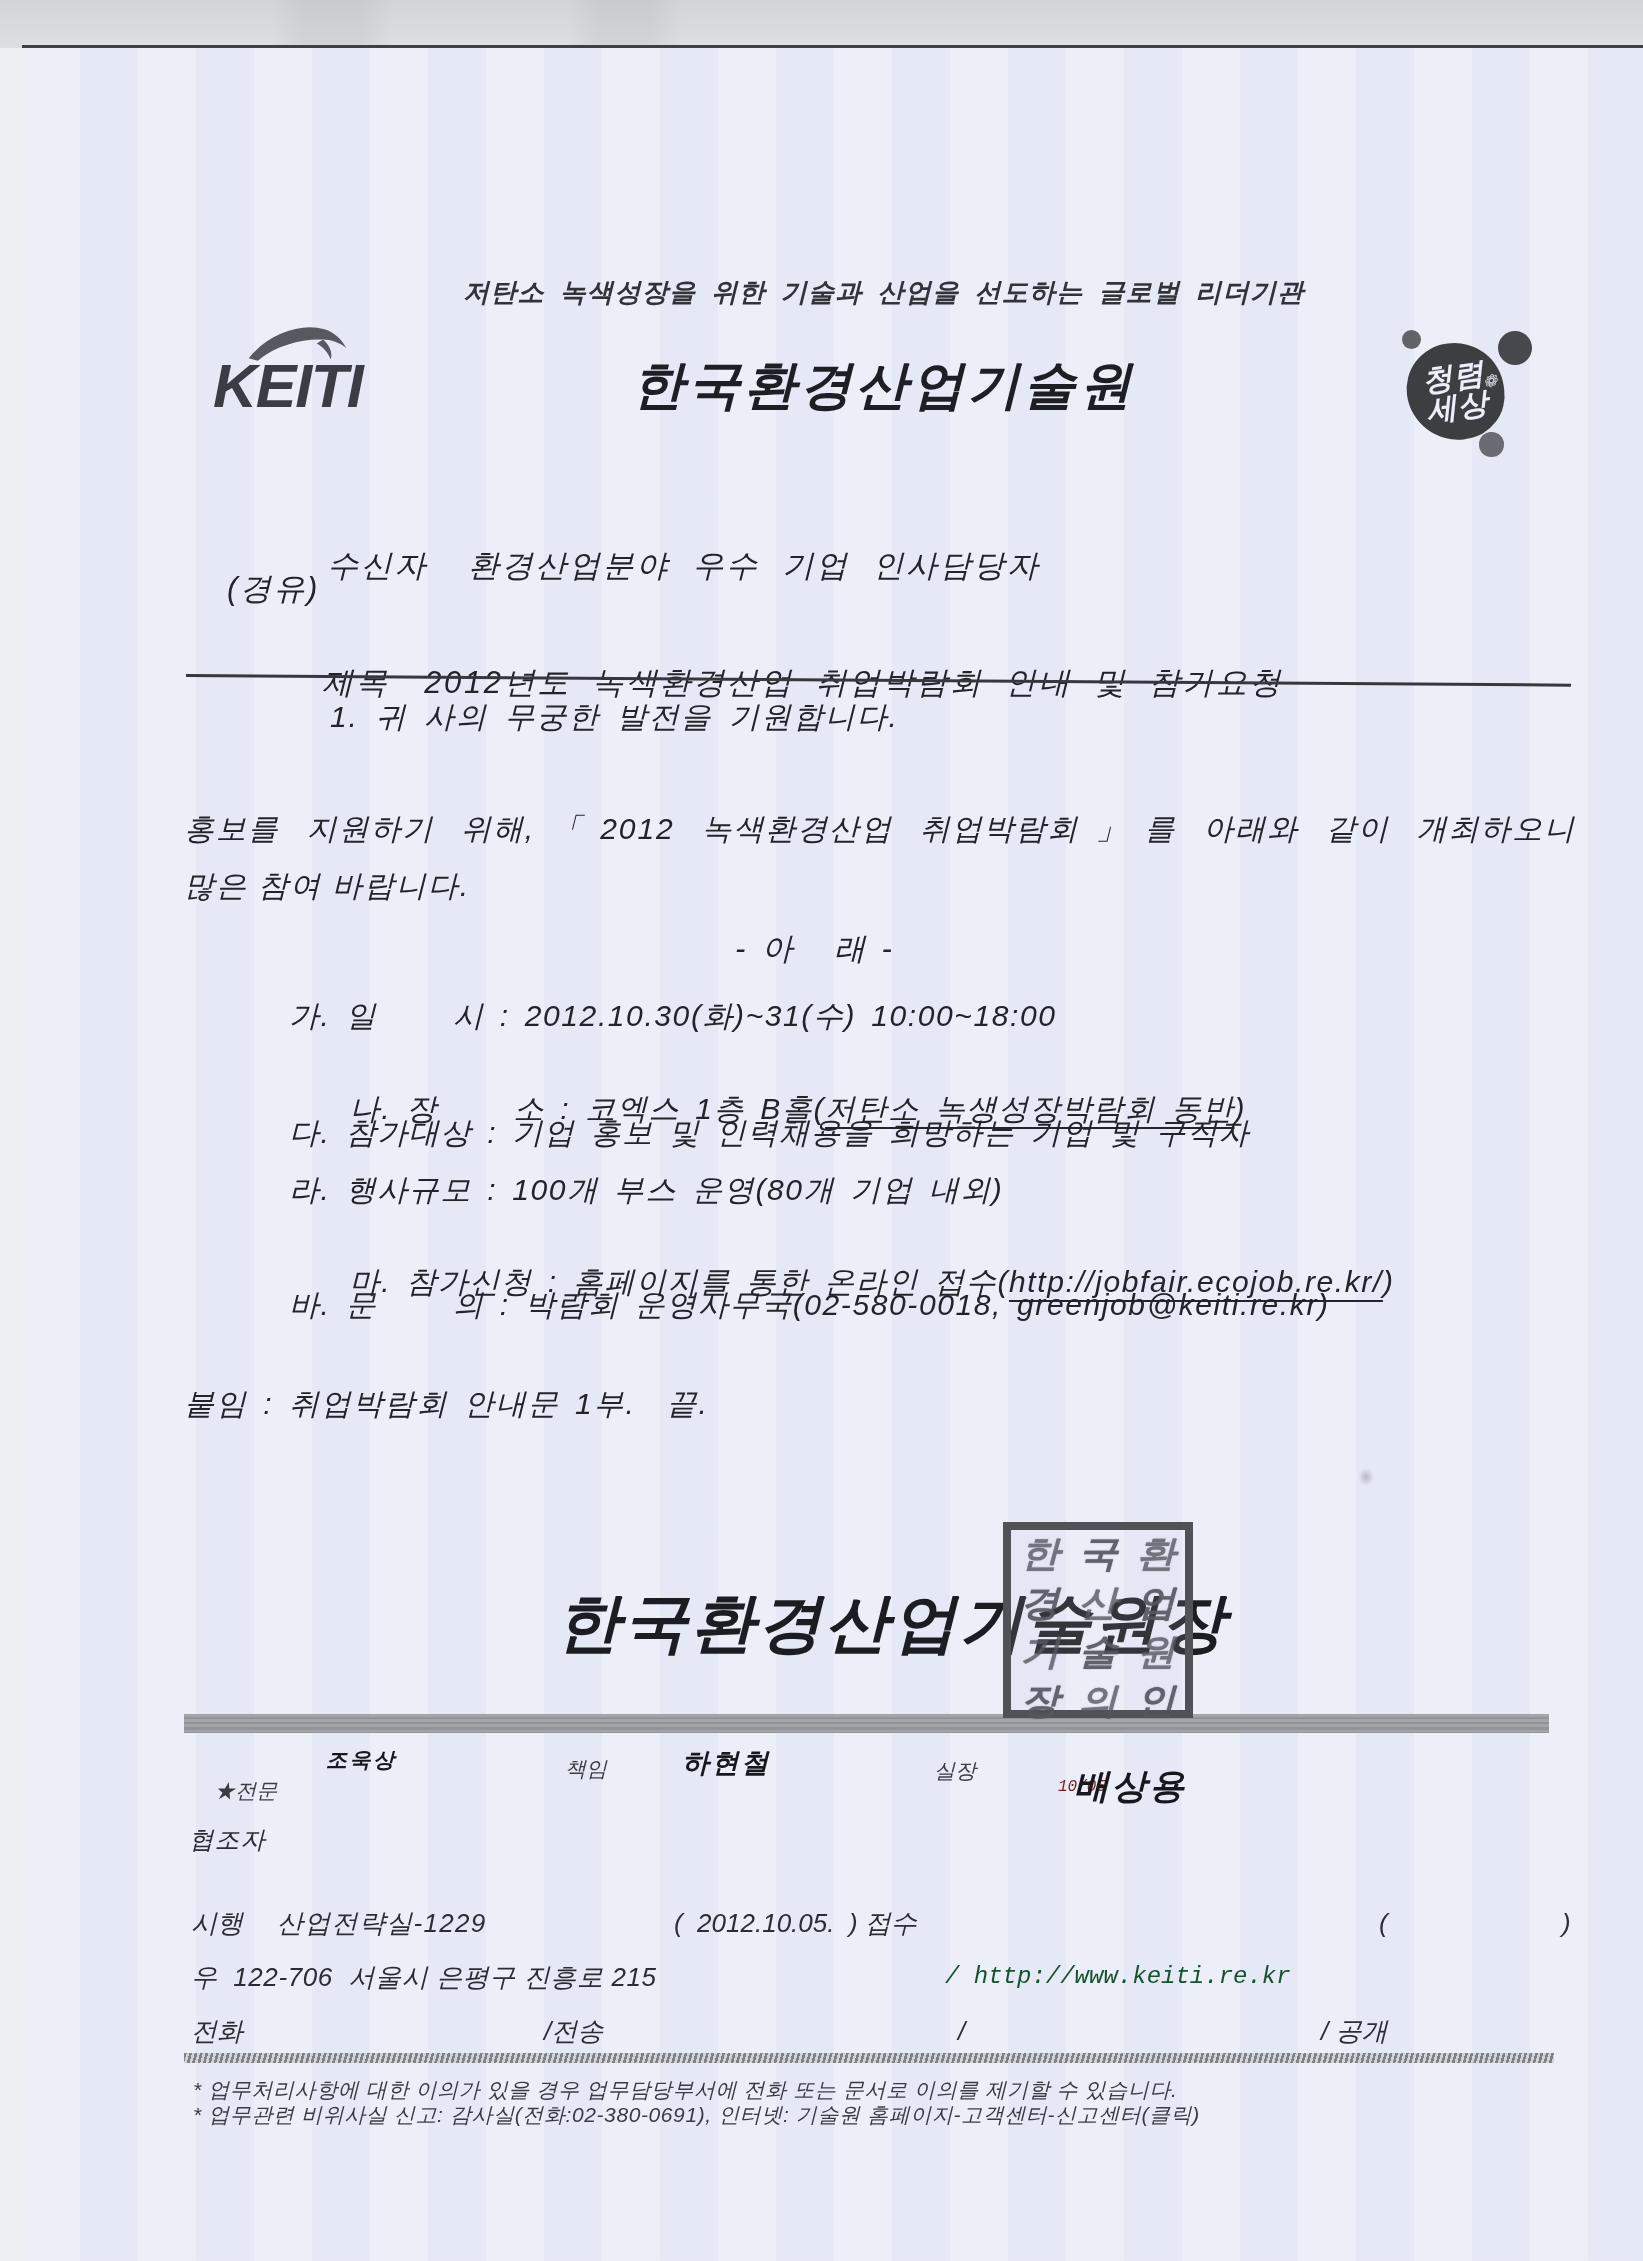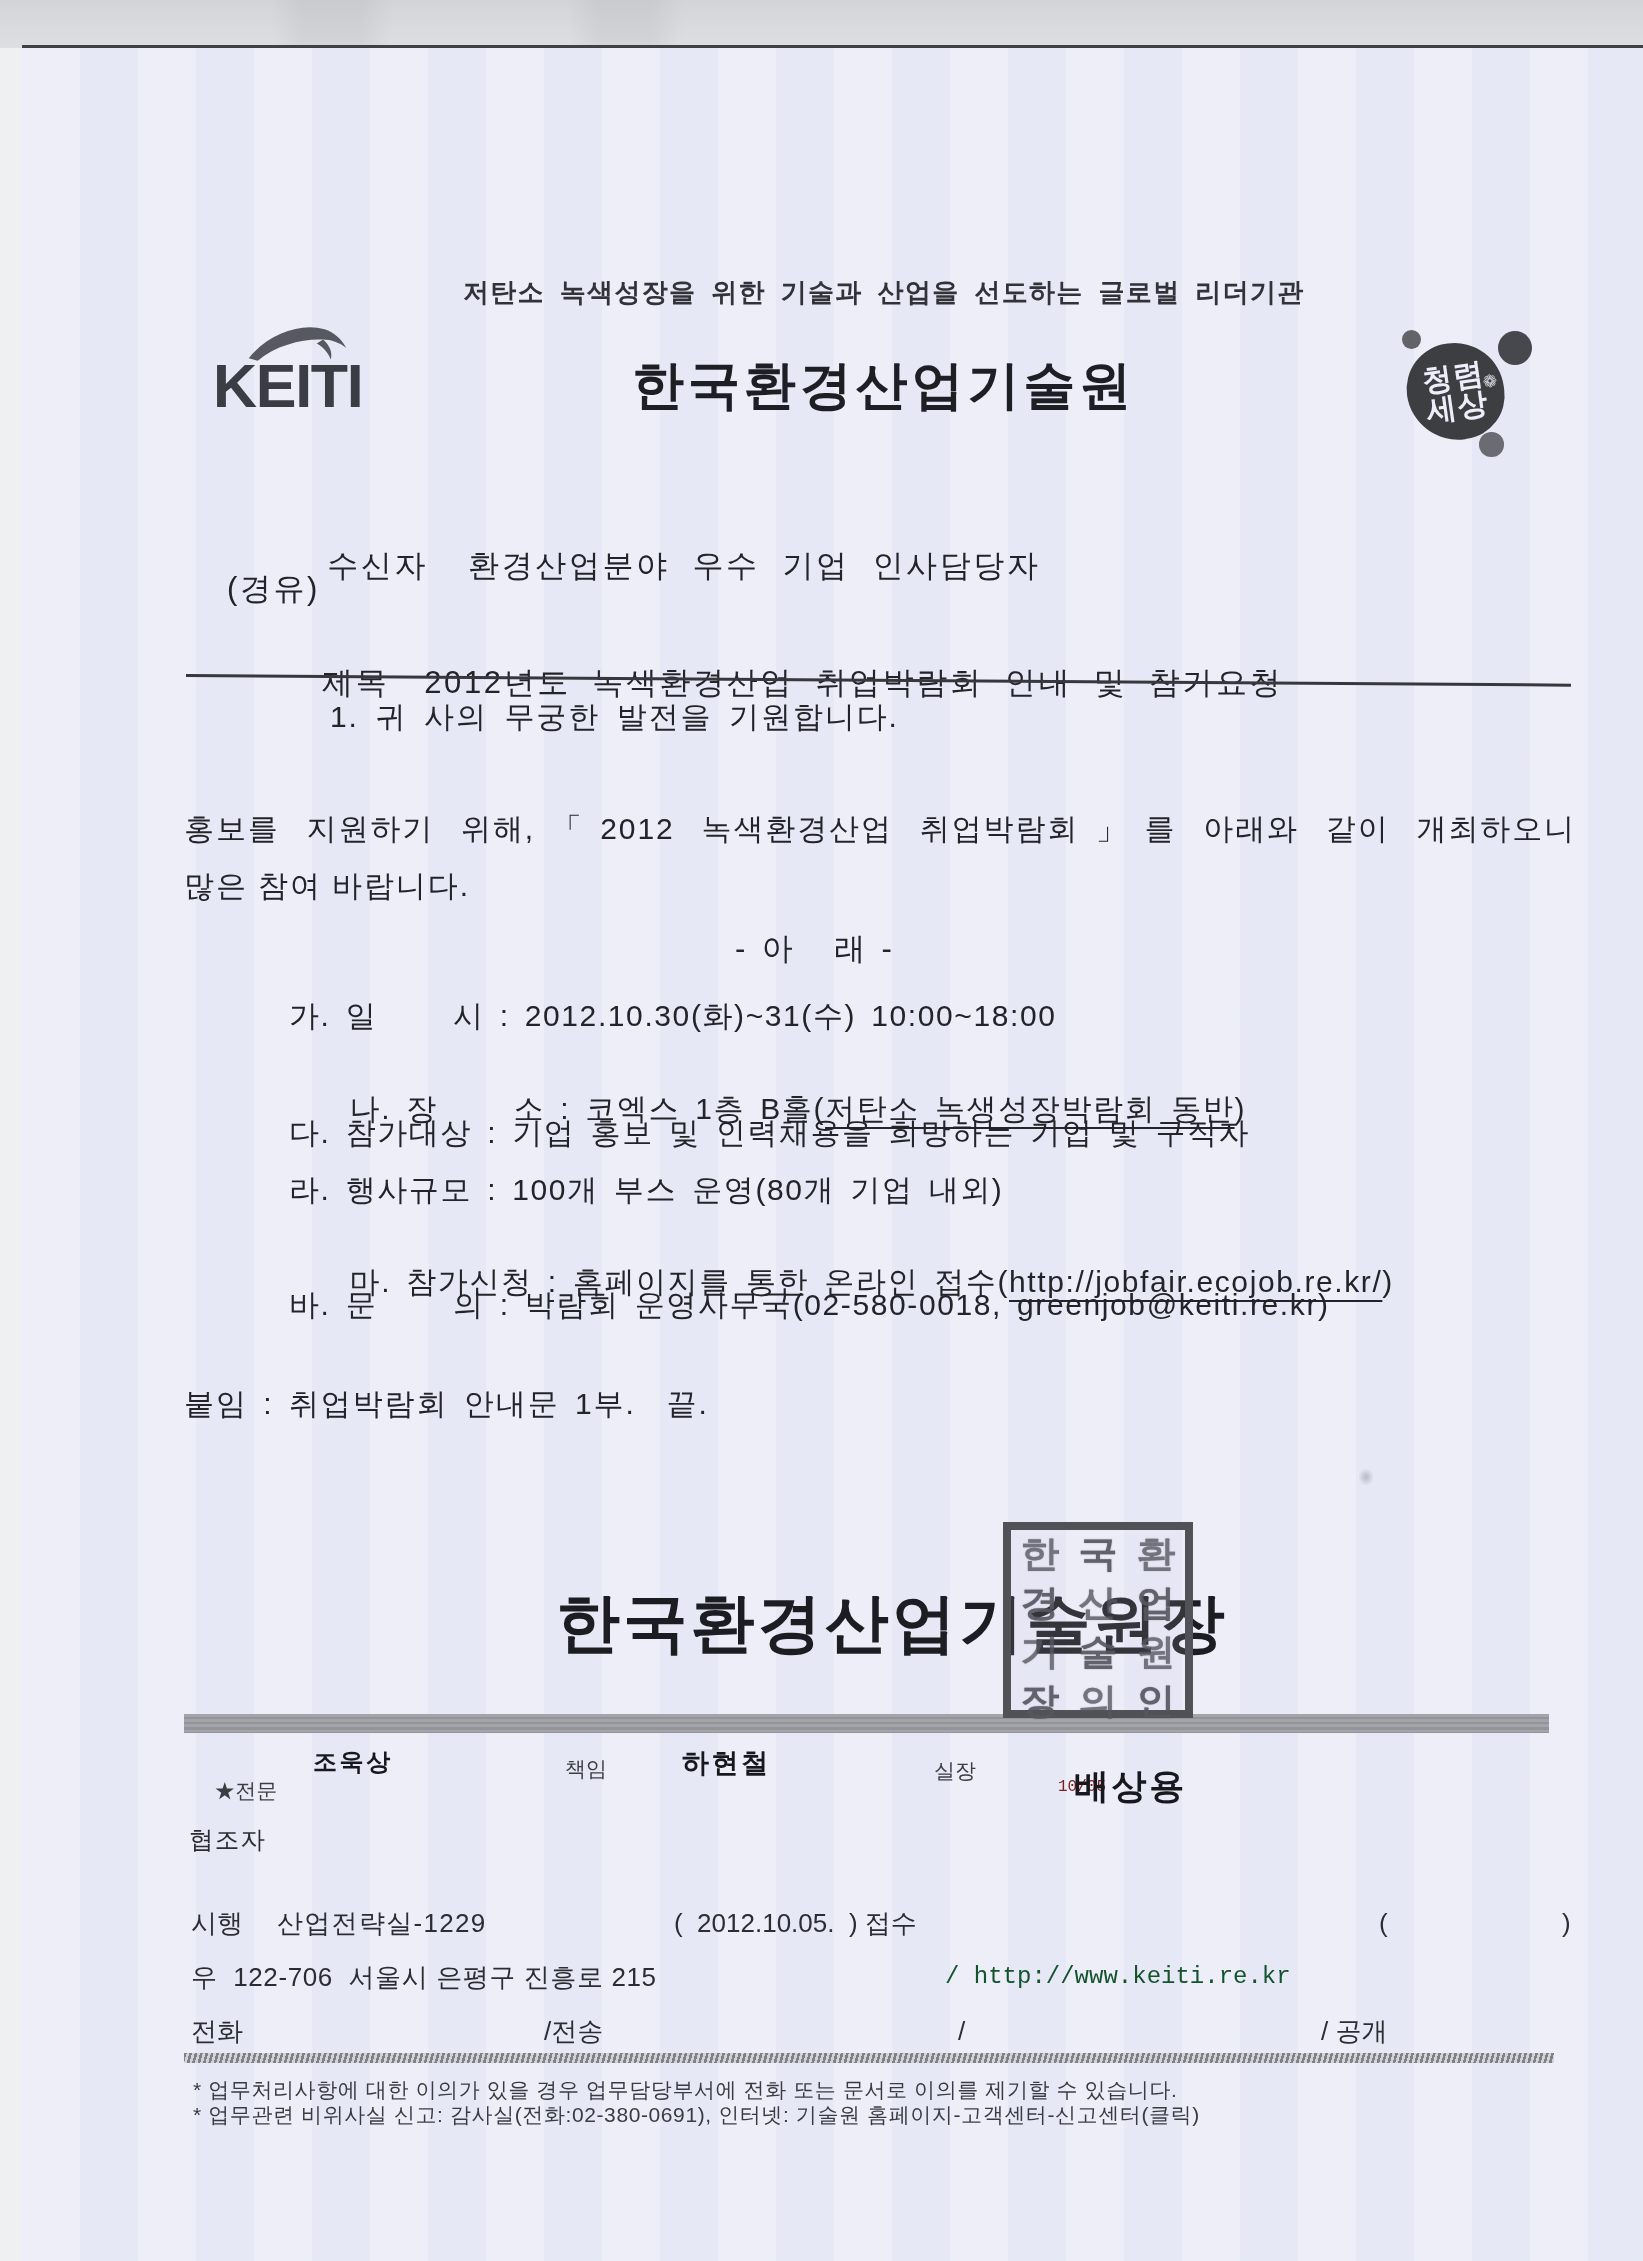--- a/index.html
+++ b/index.html
@@ -1,17 +1,17 @@
 <!DOCTYPE html>
 <html style="font-size:10.3px"><head>
 <meta charset="utf-8">
 <style>
   html,body{margin:0;padding:0;background:#eef0f2;}
   .canvas{position:relative;width:1643px;height:2261px;overflow:hidden;
-          font-family:"Liberation Sans",sans-serif;color:#232429;}
+          font-family:"Liberation Sans",sans-serif;color:#232429;font-style:italic;}
   .scanner-top{position:absolute;left:0;top:0;width:1643px;height:48px;
     background:linear-gradient(#d3d4d7,#dcdde0);
     background-image:
       linear-gradient(90deg, rgba(0,0,0,0) 0 271px, rgba(120,122,128,.10) 303px 361px, rgba(0,0,0,0) 393px 567px, rgba(120,122,128,.10) 599px 651px, rgba(0,0,0,0) 683px),
       linear-gradient(#d3d4d7,#dedfe2);}
   .paper{position:absolute;left:22px;top:45px;width:1621px;height:2216px;
     background:#e9ebf7;border-top:3.9px solid #3e4046;
     background-image:repeating-linear-gradient(90deg, rgba(255,255,255,.16) 0 58px, rgba(213,217,236,.16) 58px 116px);}
   .t{position:absolute;white-space:pre-wrap;line-height:1.15;}
   .just{text-align:justify;text-align-last:justify;}
@@ -106,21 +106,21 @@
     <span>장</span>
     <span>의</span>
     <span>인</span>
   </div>
 
   <div class="graybar" style="left:184px;top:1714px;width:1365px;height:19.3px;"></div>
 
   <div class="t lbl" style="left:191px;top:1755px;font-size:21px;">
     <span>★</span><span>전문</span>
   </div>
-  <div class="t name" style="left:313px;top:1748px;font-size:24px;letter-spacing:2.6px;">조욱상</div>
+  <div class="t name" style="left:326px;top:1748px;font-size:21px;letter-spacing:2.6px;">조욱상</div>
   <div class="t lbl" style="left:565px;top:1757px;font-size:21px;">책임</div>
   <div class="t name" style="left:682px;top:1748px;font-size:27px;letter-spacing:2.6px;">하현철</div>
   <div class="t lbl" style="left:934px;top:1759px;font-size:21px;">실장</div>
   <div class="t mono" style="left:1058px;top:1778px;font-size:16px;color:#7f1d1d;">10/05</div>
   <div class="t name" style="left:1058px;top:1766px;font-size:35px;letter-spacing:2.6px;margin-left:16px;">배상용</div>
   <div class="t" style="left:189px;top:1826px;font-size:24.5px;color:#2b2c31;letter-spacing:1.3px;">협조자</div>
 
   <div class="t" style="left:191px;top:1909px;font-size:26px;color:#2c2d33;">시행</div>
   <div class="t" style="left:277px;top:1909px;font-size:26px;color:#2c2d33;letter-spacing:1.3px;">산업전략실-1229</div>
   <div class="t" style="left:674px;top:1909px;font-size:26px;color:#2c2d33;">(  2012.10.05.  ) 접수</div>

